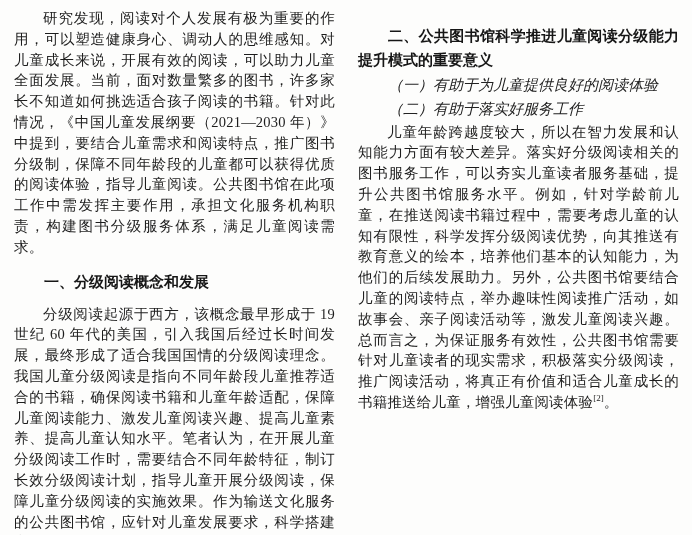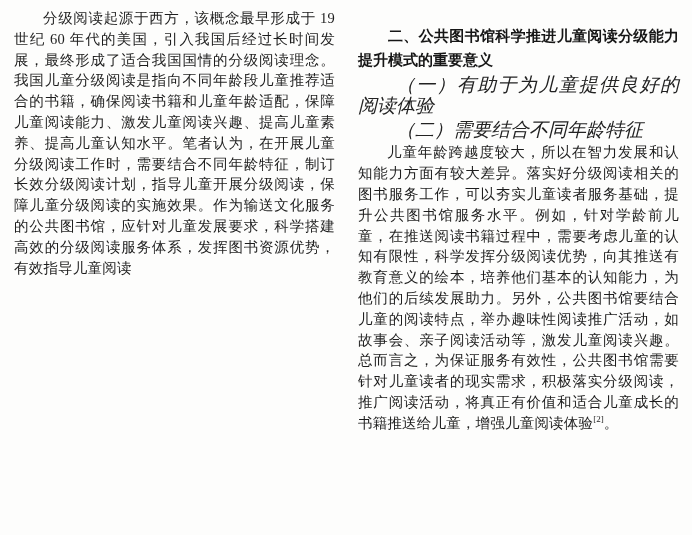--- a/index.html
+++ b/index.html
@@ -44,47 +44,49 @@
     color: #161616;
   }
   h2.section-heading.first {
     margin-top: 16px;
     margin-bottom: 2px;
   }
   h3.sub-heading {
     margin: 3px 0 2px 0;
     font-weight: normal;
     font-style: italic;
-    font-size: 19px;
+    font-size: 15px;
     line-height: 20.8px;
     text-indent: 2em;
     color: #222222;
   }
   sup.citation {
     font-size: 9px;
     line-height: 0;
     vertical-align: super;
     letter-spacing: 0;
   }
 </style>
 </head>
 <body>
 
 <div class="page">
 
   <div class="column">
+    <p class="body-text">研究发现，阅读对个人发展有极为重要的作用，可以塑造健康身心、调动人的思维感知。对儿童成长来说，开展有效的阅读，可以助力儿童全面发展。当前，面对数量繁多的图书，许多家长不知道如何挑选适合孩子阅读的书籍。针对此情况，《中国儿童发展纲要（2021—2030 年）》中提到，要结合儿童需求和阅读特点，推广图书分级制，保障不同年龄段的儿童都可以获得优质的阅读体验，指导儿童阅读。公共图书馆在此项工作中需发挥主要作用，承担文化服务机构职责，构建图书分级服务体系，满足儿童阅读需求。</p>
 
+    <h2 class="section-heading">一、分级阅读概念和发展</h2>
 
     <p class="body-text"><span>分级阅读起源于西方，该概念最早形成于 19 世纪 60 年代的美国，引入我国后经过长时间发展，最终形成了适合我国国情的分级阅读理念。我国儿童分级阅读是指向不同年龄段儿童推荐适合的书籍，确保阅读书籍和儿童年龄适配，保障儿童阅读能力、激发儿童阅读兴趣、提高儿童素养、提高儿童认知水平。笔者认为，在开展儿童分级阅读工作时，需要结合不同年龄特征，制订长效分级阅读计划，指导儿童开展分级阅读，保障儿童分级阅读的实施效果。作为输送文化服务的公共图书馆，应针对儿童发展要求，科学搭建高效的分级阅读服务体系，发挥图书资源优势，有效指导儿童阅读</span></p>
   </div>
 
   <div class="column">
     <h2 class="section-heading first">二、公共图书馆科学推进儿童阅读分级能力提升模式的重要意义</h2>
 
     <h3 class="sub-heading">（一）有助于为儿童提供良好的阅读体验</h3>
 
 
-    <h3 class="sub-heading">（二）需要结合不同年龄特征</h3>
+    <h3 class="sub-heading">（二）有助于落实好服务工作</h3>
 
     <p class="body-text"><span>儿童年龄跨越度较大，所以在智力发展和认知能力方面有较大差异。落实好分级阅读相关的图书服务工作，可以夯实儿童读者服务基础，提升公共图书馆服务水平。例如，针对学龄前儿童，在推送阅读书籍过程中，需要考虑儿童的认知有限性，科学发挥分级阅读优势，向其推送有教育意义的绘本，培养他们基本的认知能力，为他们的后续发展助力。另外，公共图书馆要结合儿童的阅读特点，举办趣味性阅读推广活动，如故事会、亲子阅读活动等，激发儿童阅读兴趣。总而言之，为保证服务有效性，公共图书馆需要针对儿童读者的现实需求，积极落实分级阅读，推广阅读活动，将真正有价值和适合儿童成长的书籍推送给儿童，增强儿童阅读体验</span><sup class="citation">[2]</sup><span>。</span></p>
   </div>
 
 </div>
 
 </body></html>

